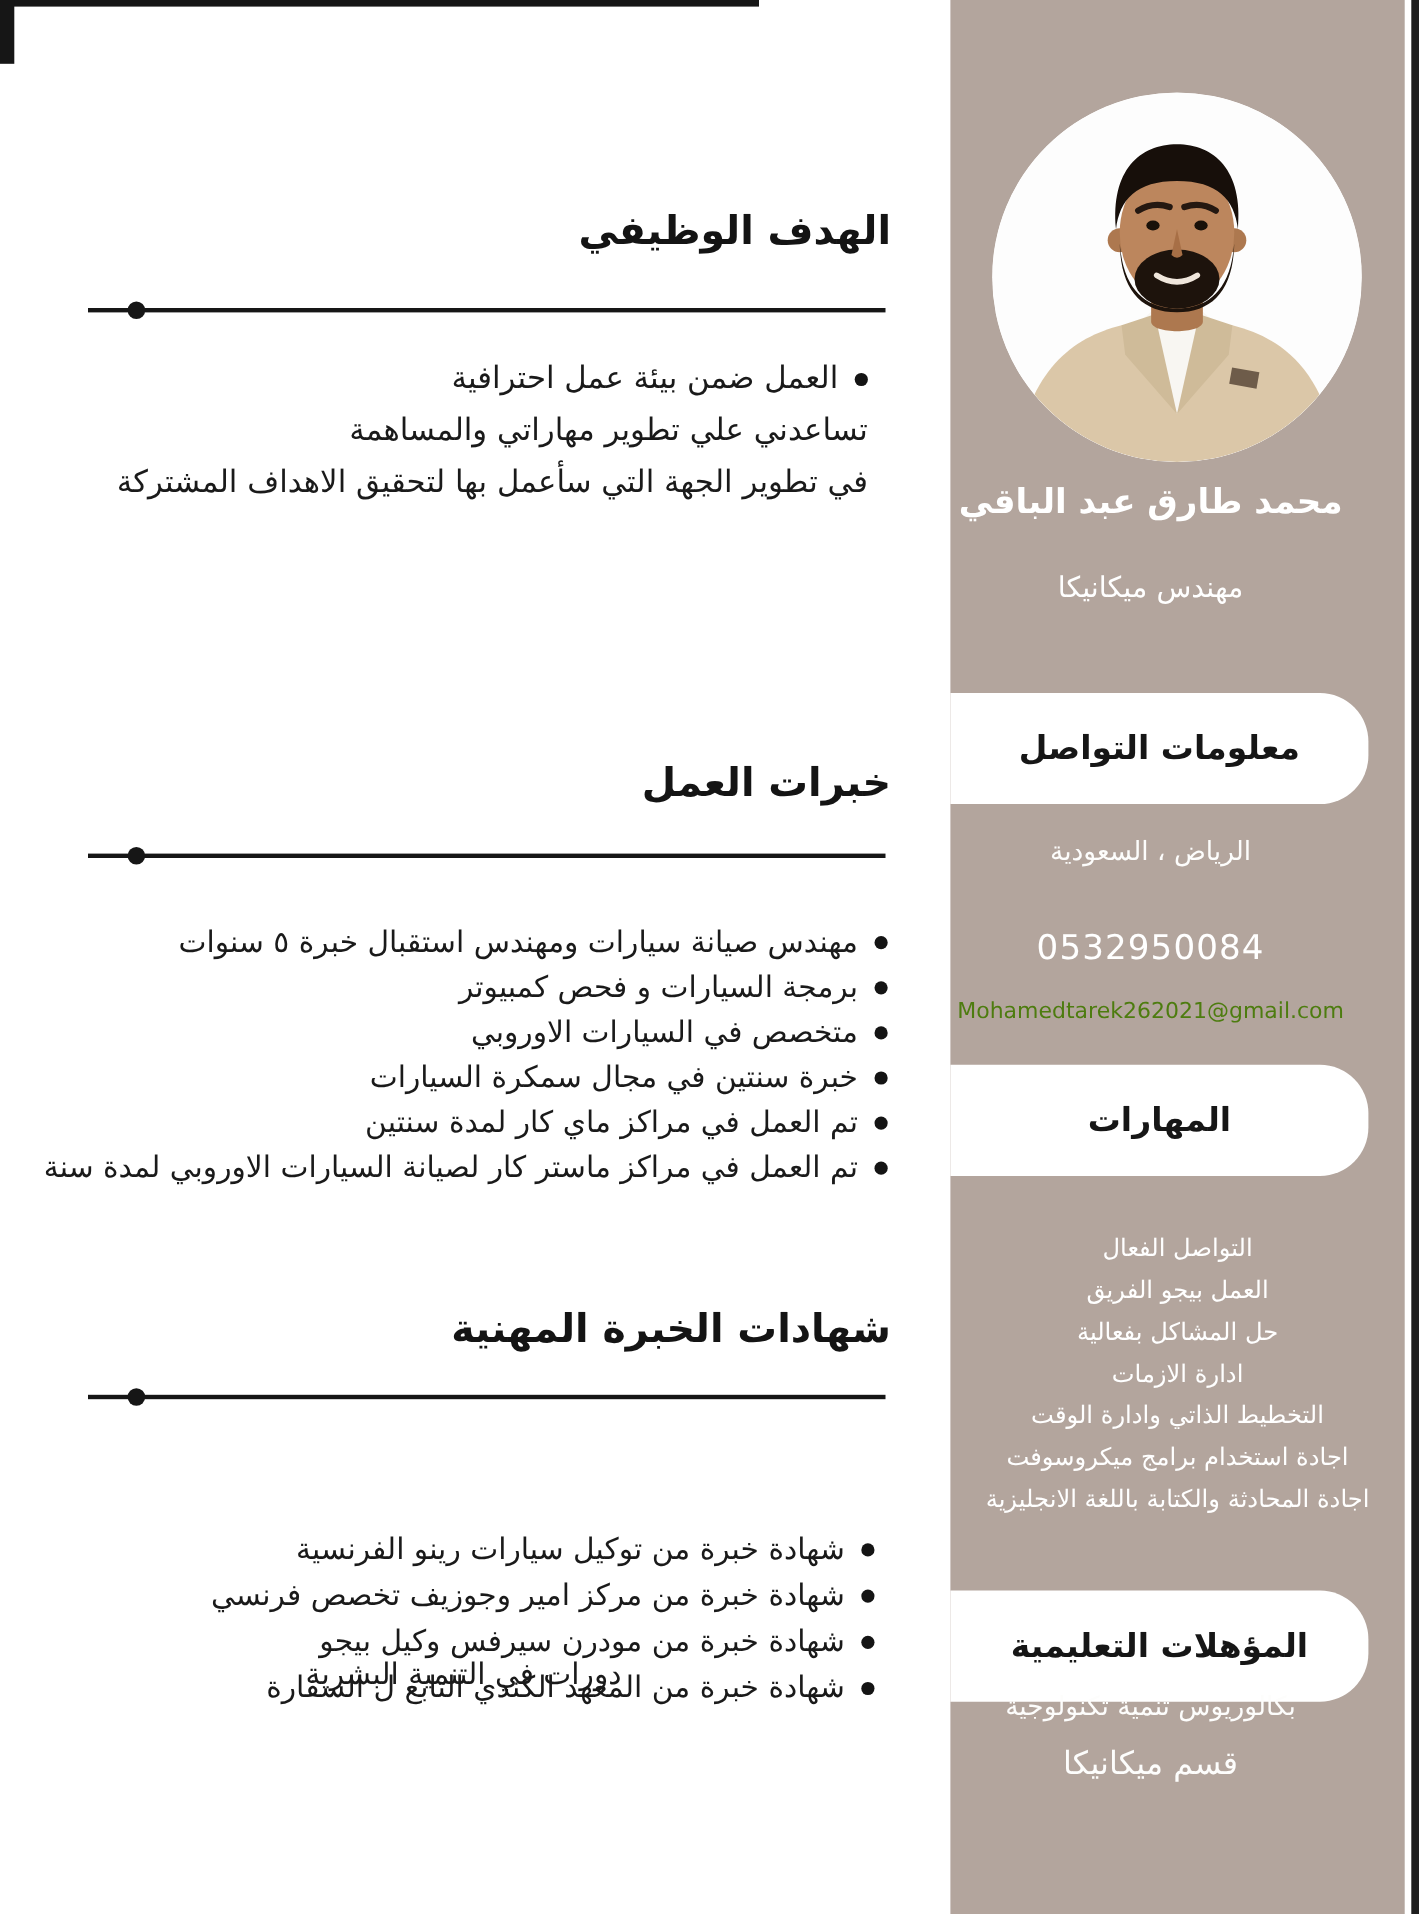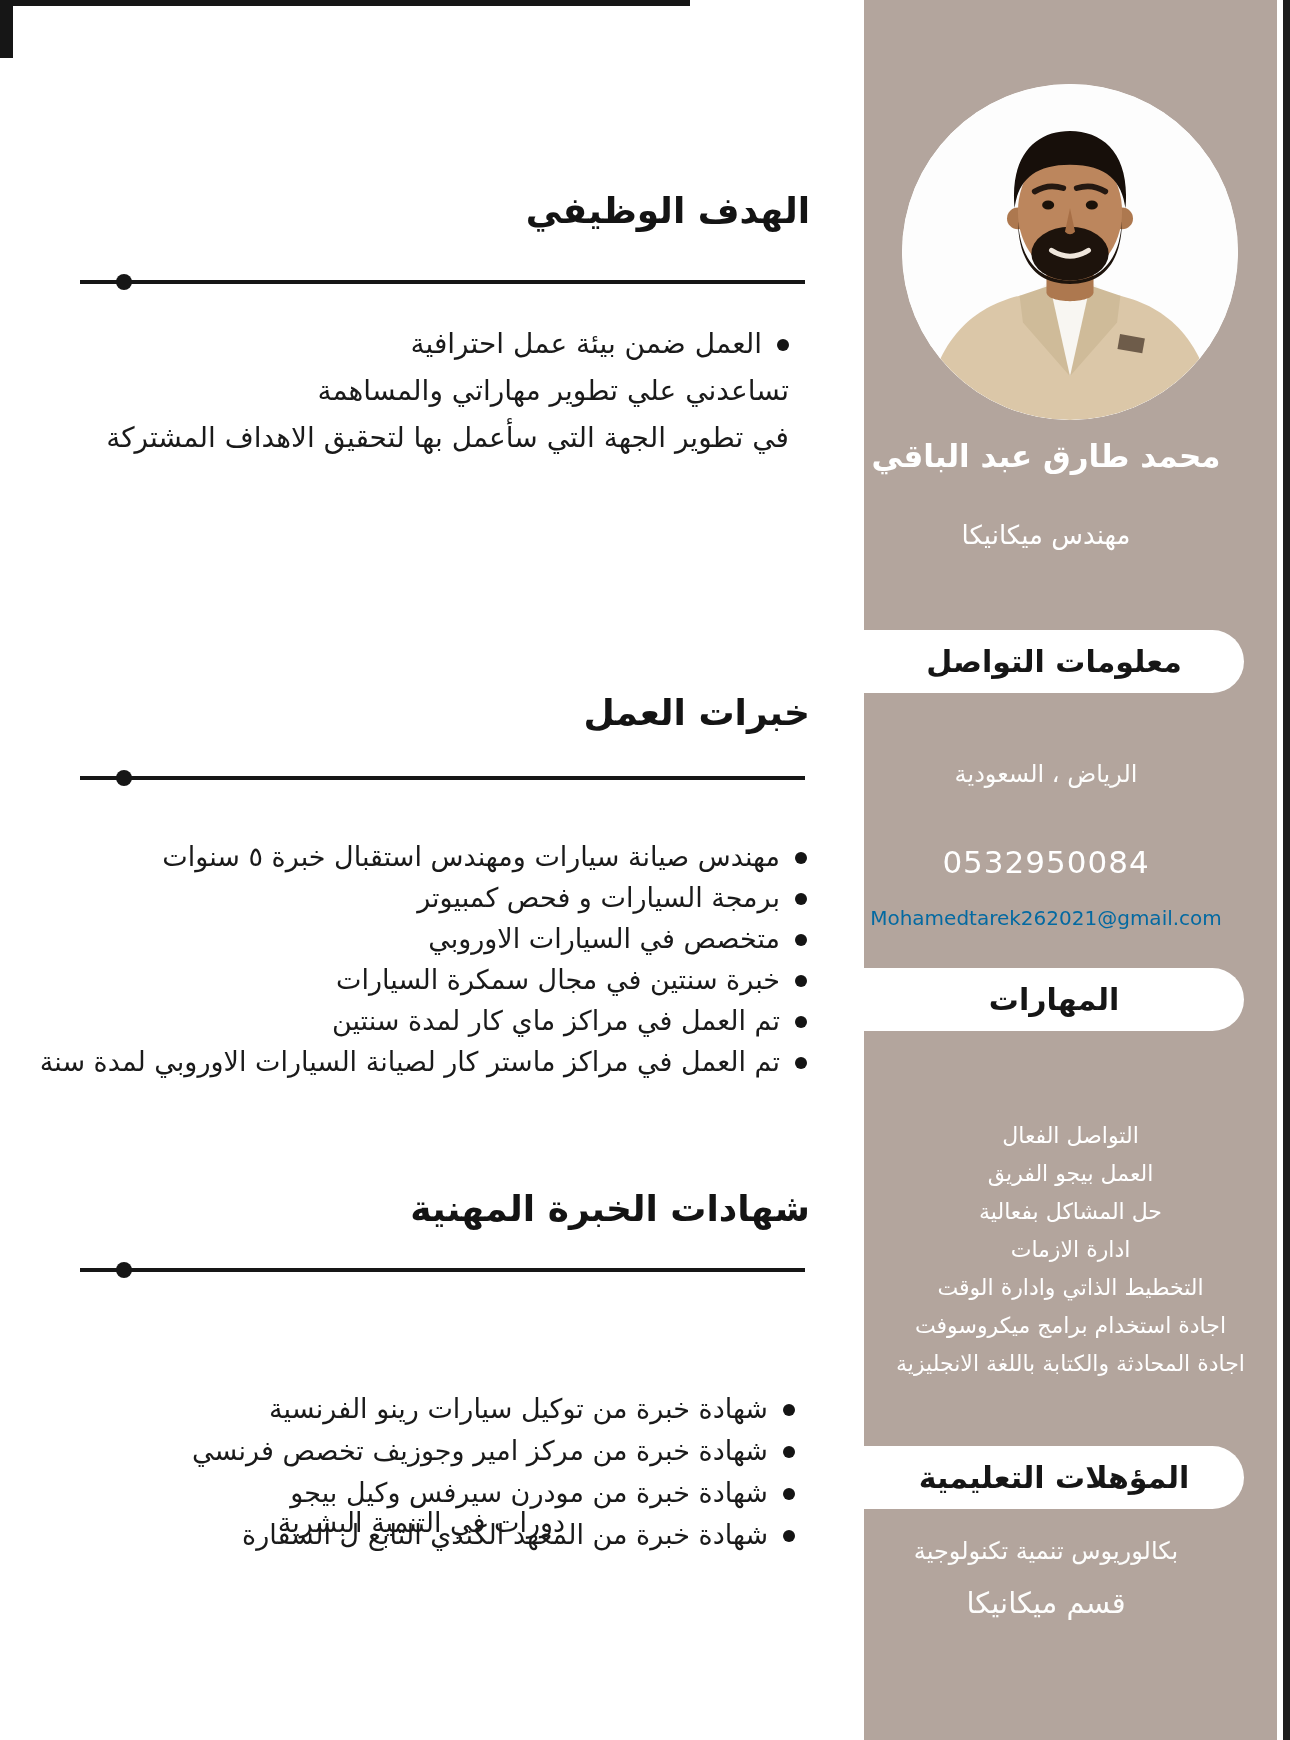--- a/index.html
+++ b/index.html
@@ -13,29 +13,29 @@
   .edge-left{position:absolute;left:0;top:0;width:13px;height:58px;background:#161616;}
   .edge-right{position:absolute;left:1283px;top:0;width:7px;height:1740px;background:#1e1e1e;}
   
   .sidebar{position:absolute;left:864px;top:0;width:413px;height:1740px;background:#b3a59d;}
   .photo-wrap{position:absolute;left:902px;top:84px;width:336px;height:336px;border-radius:50%;
     background:#ffffff;overflow:hidden;}
   .photo-wrap svg{display:block;width:100%;height:100%;}
   .sb-center{position:absolute;left:864px;width:364px;text-align:center;white-space:nowrap;}
   .person-name{top:438px;font-size:31px;font-weight:bold;color:#ffffff;}
   .person-title{top:520px;font-size:26px;color:#ffffff;}
-  .pill{position:absolute;left:864px;width:380px;height:63px;background:#ffffff;
+  .pill{position:absolute;left:864px;width:380px;height:101px;background:#ffffff;
     border-radius:0 44px 44px 0;display:flex;align-items:center;justify-content:center;
     font-size:30px;font-weight:bold;color:#161616;white-space:nowrap;}
   .pill-contact{top:630px;}
   .pill-skills{top:968px;}
   .pill-education{top:1446px;}
   .contact-location{top:760px;font-size:24px;color:#fdfdfc;}
   .contact-phone{top:844px;font-size:31px;color:#ffffff;letter-spacing:1px;}
-  .contact-email{top:906px;font-size:20px;color:#0369a1;direction:ltr;}
+  .contact-email{top:906px;font-size:20px;color:#4d7c0f;direction:ltr;}
   .skills-list{position:absolute;left:864px;top:1117px;width:413px;margin:0;padding:0;
     list-style:none;text-align:center;}
   .skills-list li{font-size:22px;line-height:38px;color:#ffffff;white-space:nowrap;}
   .edu-degree{top:1537px;font-size:24px;color:#fdfdfc;}
   .edu-dept{top:1586px;font-size:29px;color:#fdfdfc;}
   
   .h-main{position:absolute;right:480px;margin:0;font-size:36px;font-weight:bold;
     color:#141414;white-space:nowrap;}
   .h-objective{top:190px;}
   .h-experience{top:692px;}

